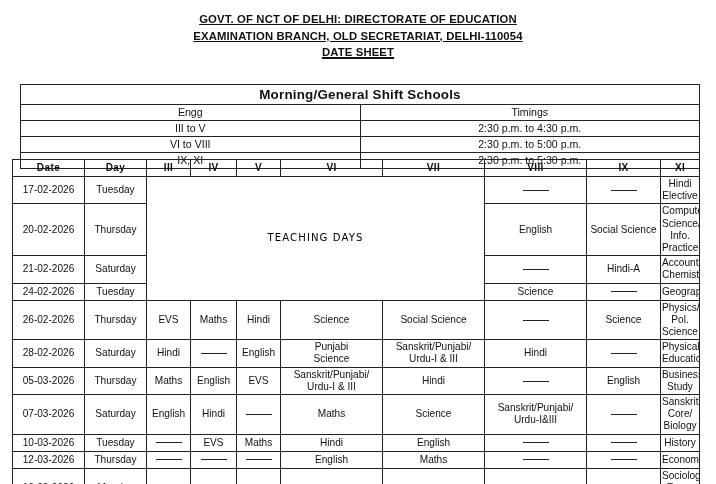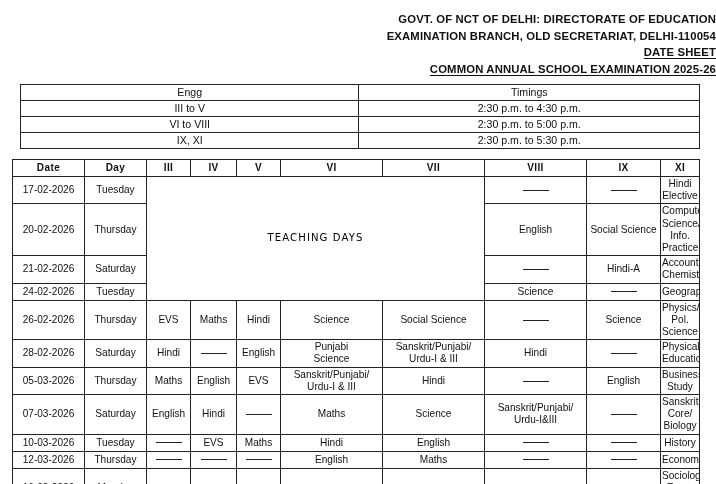--- a/index.html
+++ b/index.html
@@ -12,22 +12,23 @@
     width: 716px;
     height: 484px;
     font-family: "Liberation Sans", sans-serif;
     color: #111111;
     overflow: hidden;
     position: relative;
   }
 
   
   .doc-header {
-    text-align: right;
+    text-align: center;
     padding-top: 11px;
+    text-decoration: underline;
   }
   .doc-header .hline {
     font-weight: bold;
     font-size: 11.3px;
     letter-spacing: 0.15px;
     line-height: 16.5px;
     white-space: nowrap;
   }
   .doc-header .hline.underline {
     text-decoration: underline;
@@ -117,26 +118,28 @@
 
   .two-line { line-height: 12.4px; }
 </style>
 </head>
 <body>
 
 <div class="doc-header">
   <div class="hline">GOVT. OF NCT OF DELHI: DIRECTORATE OF EDUCATION</div>
   <div class="hline">EXAMINATION BRANCH, OLD SECRETARIAT, DELHI-110054</div>
   <div class="hline underline">DATE SHEET</div>
-  <div class="hline underline">COMMON ANNUAL SCHOOL EXAMINATION 2025-26</div>
 </div>
 
 <div class="shift-table-wrap">
   <table class="grid shift-table">
     <tbody>
+      <tr>
+        <td class="shift-title" colspan="2">Morning/General Shift Schools</td>
+      </tr>
       <tr>
         <td style="width:49.7%">Engg</td>
         <td>Timings</td>
       </tr>
       <tr>
         <td>III to V</td>
         <td>2:30 p.m. to 4:30 p.m.</td>
       </tr>
       <tr>
         <td>VI to VIII</td>

